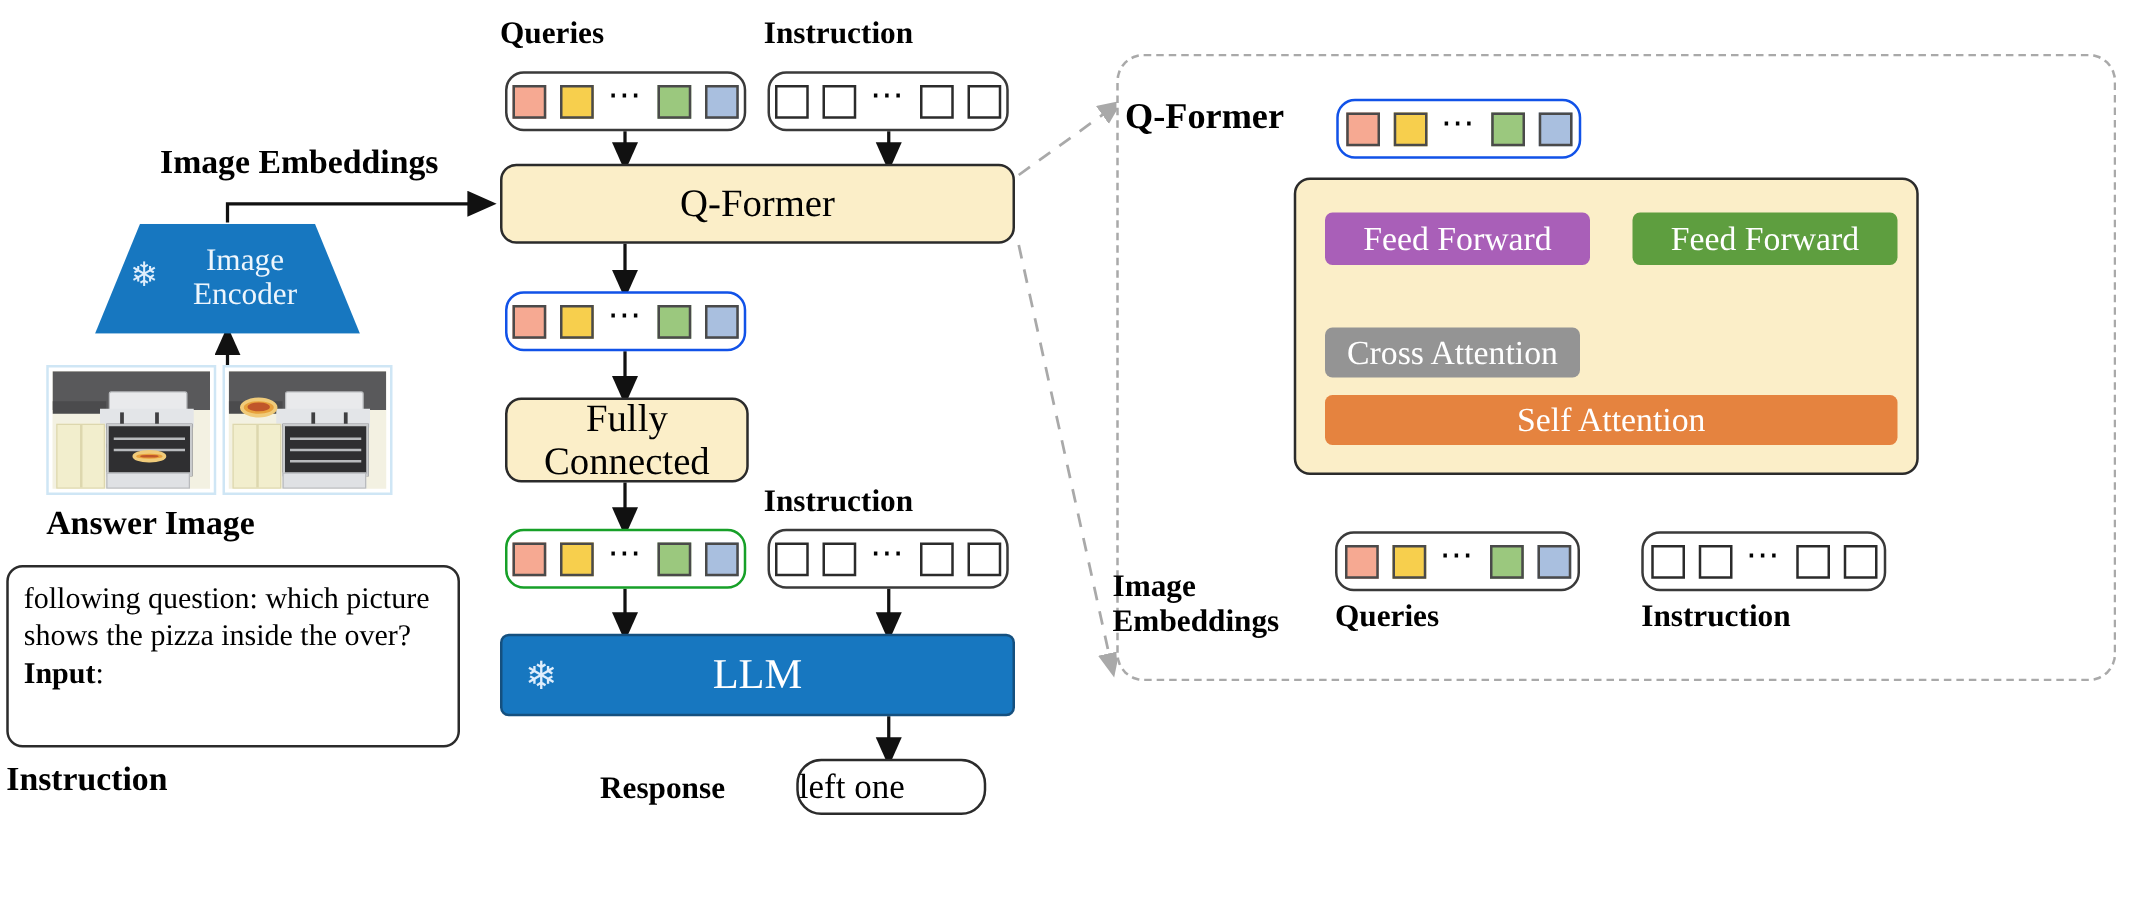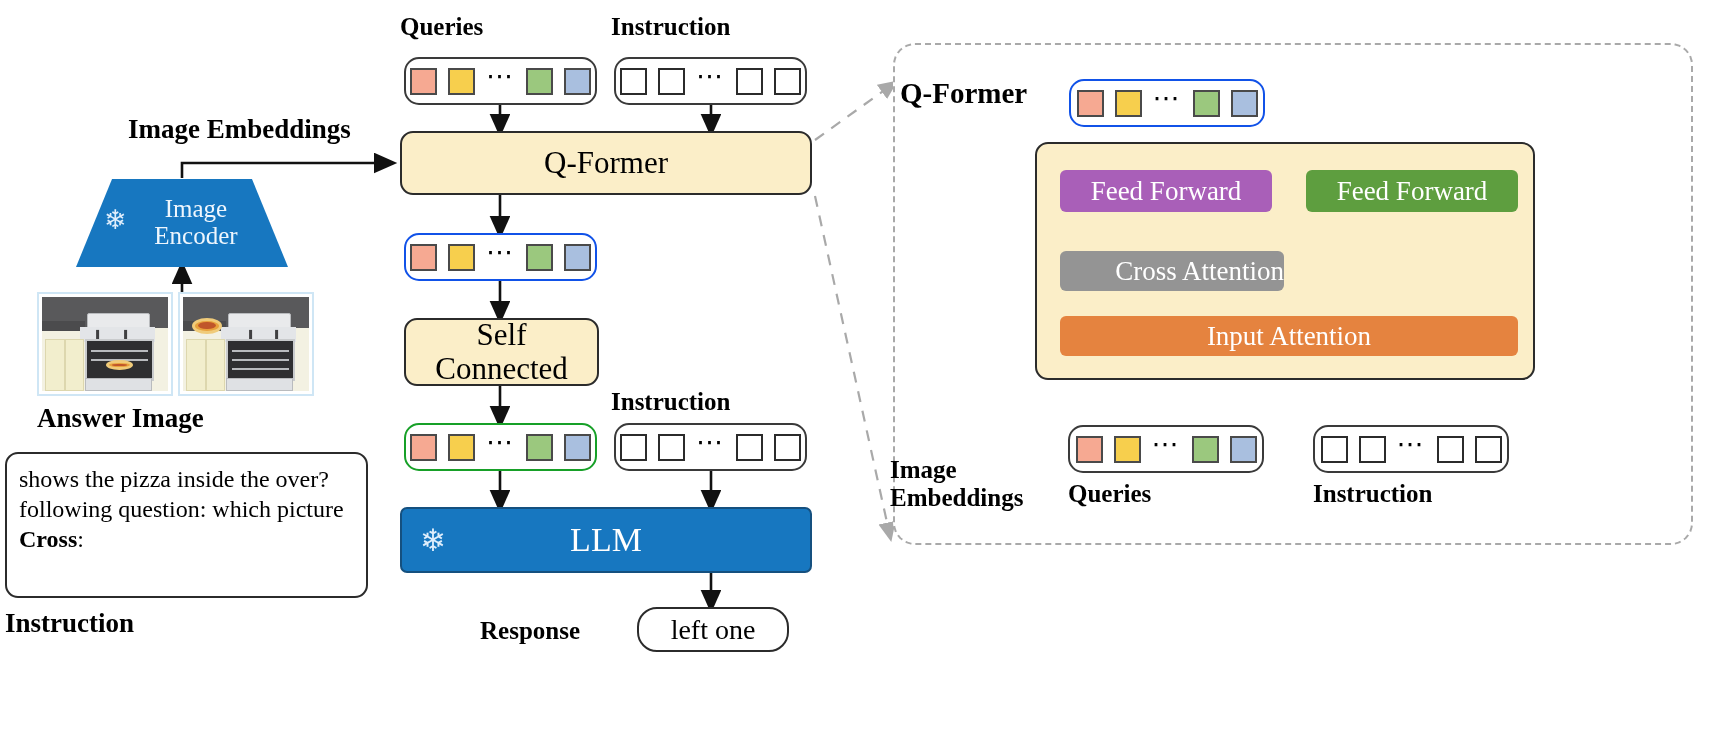--- a/index.html
+++ b/index.html
@@ -42,21 +42,21 @@
   .snow{color:#dfeefc;font-size:31px;line-height:1;user-select:none;}
 
   
   .prompt{box-sizing:border-box;border:2.5px solid #2b2b2b;border-radius:13px;
           background:#fff;padding:10px 12px 8px 12px;
           font-family:"Liberation Serif",serif;font-size:24px;line-height:1.25;}
   .prompt b{font-weight:bold;}
 
   
   .pill{box-sizing:border-box;border:2.5px solid #2b2b2b;border-radius:20px;
-        background:#fff;display:flex;align-items:center;justify-content:center;
+        background:#fff;display:flex;align-items:center;justify-content:flex-start;
         font-family:"Liberation Serif",serif;font-size:28px;}
 
   
   .panel{box-sizing:border-box;border:2.5px dashed #a9a9a9;border-radius:22px;background:#fff;}
   .panel-inner{box-sizing:border-box;background:#fbeec8;border:2.5px solid #2b2b2b;
                border-radius:13px;}
   .sub{box-sizing:border-box;border-radius:6px;display:flex;align-items:center;
        justify-content:center;color:#fff;font-family:"Liberation Serif",serif;font-size:27px;}
   .sub.ff1{background:#a95fb8;}
   .sub.ff2{background:#5e9e3f;}
@@ -176,21 +176,21 @@
 
 <div class="abs tokbox blue" style="left:404px;top:233px;width:193px;height:48px;">
   <span class="tok" style="background:#f6a992;"></span>
   <span class="tok" style="background:#f7cf4d;"></span>
   <span class="dots">⋯</span>
   <span class="tok" style="background:#9bc87e;"></span>
   <span class="tok" style="background:#a9bfdf;"></span>
 </div>
 
 <div class="abs block cream" style="left:404px;top:318px;width:195px;height:68px;">
-  <span class="blocktext" style="white-space:pre-line;">Self
+  <span class="blocktext" style="white-space:pre-line;">Fully
 Connected</span>
 </div>
 
 <div class="abs lbl" style="left:611px;top:388px;width:200px;">Instruction</div>
 
 <div class="abs tokbox green" style="left:404px;top:423px;width:193px;height:48px;">
   <span class="tok" style="background:#f6a992;"></span>
   <span class="tok" style="background:#f7cf4d;"></span>
   <span class="dots">⋯</span>
   <span class="tok" style="background:#9bc87e;"></span>
@@ -275,24 +275,24 @@
       <div class="rack" style="top:46%;"></div>
       <div class="rack" style="top:70%;"></div>
     </div>
     <div class="st-drawer"></div>
   </div>
 </div>
 
 <div class="abs lbl lbl-lg" style="left:37px;top:403px;width:277px;">Answer Image</div>
 
 <div class="abs prompt" style="left:5px;top:452px;width:363px;height:146px;">
+  <div>following question: which picture</div>
   <div>shows the pizza inside the over?</div>
-  <div>following question: which picture</div>
   <div>
-    <b>Cross</b><span>:</span>
+    <b>Input</b><span>:</span>
   </div>
 </div>
 
 <div class="abs lbl lbl-lg" style="left:5px;top:608px;width:363px;">Instruction</div>
 
 <div class="abs panel" style="left:893px;top:43px;width:800px;height:502px;"></div>
 
 <div class="abs lbl" style="left:900px;top:77px;width:174px;font-size:29px;">Q-Former</div>
 
 <div class="abs tokbox blue" style="left:1069px;top:79px;width:196px;height:48px;">
@@ -306,26 +306,26 @@
 <div class="abs panel-inner" style="left:1035px;top:142px;width:500px;height:238px;"></div>
 
 <div class="abs sub ff1" style="left:1060px;top:170px;width:212px;height:42px;">
   <span>Feed Forward</span>
 </div>
 
 <div class="abs sub ff2" style="left:1306px;top:170px;width:212px;height:42px;">
   <span>Feed Forward</span>
 </div>
 
-<div class="abs sub cross" style="left:1060px;top:251px;width:224px;height:40px;justify-content:flex-end;">
+<div class="abs sub cross" style="left:1060px;top:262px;width:204px;height:40px;">
   <span>Cross Attention</span>
 </div>
 
 <div class="abs sub self" style="left:1060px;top:316px;width:458px;height:40px;">
-  <span>Input Attention</span>
+  <span>Self Attention</span>
 </div>
 
 <div class="abs tokbox" style="left:1068px;top:425px;width:196px;height:48px;">
   <span class="tok" style="background:#f6a992;"></span>
   <span class="tok" style="background:#f7cf4d;"></span>
   <span class="dots">⋯</span>
   <span class="tok" style="background:#9bc87e;"></span>
   <span class="tok" style="background:#a9bfdf;"></span>
 </div>
 

